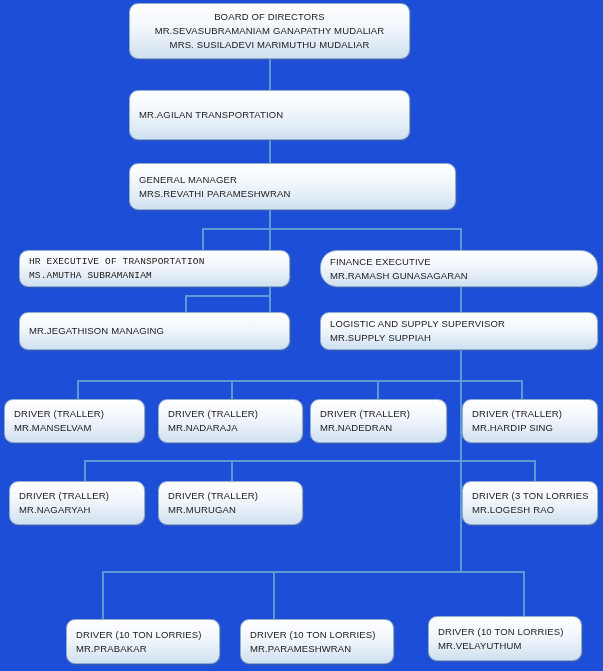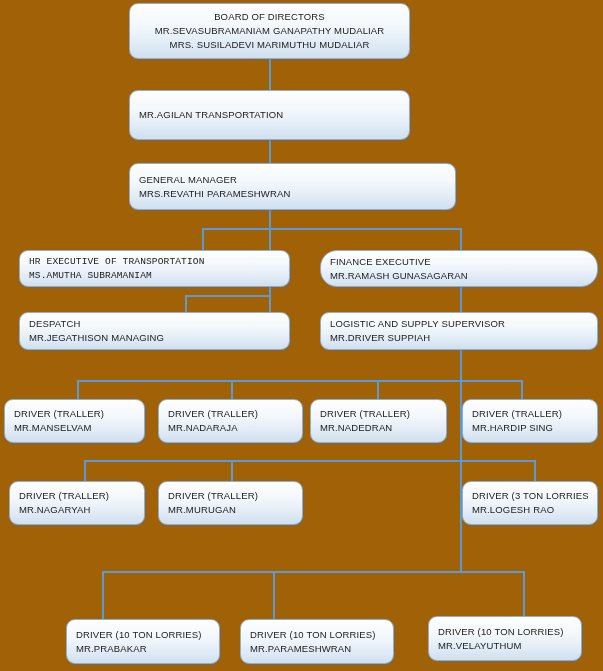--- a/index.html
+++ b/index.html
@@ -7,21 +7,21 @@
     padding: 0;
     background: #ffffff;
   }
   body {
     font-family: "Liberation Sans", sans-serif;
   }
   #chart {
     position: relative;
     width: 603px;
     height: 671px;
-    background: #a16207;
+    background: #1d4ed8;
     overflow: hidden;
   }
   .node {
     position: absolute;
     box-sizing: border-box;
     border: 1px solid #8fadcd;
     border-radius: 9px;
     background: linear-gradient(to bottom, #fdfeff 0%, #f4f8fc 38%, #e2ecf6 72%, #cfe0f0 100%);
     box-shadow: 1px 1px 2px rgba(90,110,135,0.45);
     display: flex;
@@ -107,27 +107,26 @@
     <div class="ln">HR EXECUTIVE OF TRANSPORTATION</div>
     <div class="ln">MS.AMUTHA SUBRAMANIAM</div>
   </div>
 
   <div class="node" style="left:320px; top:250px; width:278px; height:37px;border-radius:17px;">
     <div class="ln">FINANCE EXECUTIVE</div>
     <div class="ln">MR.RAMASH GUNASAGARAN</div>
   </div>
 
   <div class="node" style="left:19px; top:312px; width:271px; height:38px;">
-    <div class="ln">DESPATCH</div>
     <div class="ln">MR.JEGATHISON MANAGING</div>
   </div>
 
   <div class="node" style="left:320px; top:312px; width:278px; height:38px;">
     <div class="ln">LOGISTIC AND SUPPLY SUPERVISOR</div>
-    <div class="ln">MR.DRIVER SUPPIAH</div>
+    <div class="ln">MR.SUPPLY SUPPIAH</div>
   </div>
 
   <div class="node" style="left:4px; top:399px; width:141px; height:44px;">
     <div class="ln">DRIVER (TRALLER)</div>
     <div class="ln">MR.MANSELVAM</div>
   </div>
 
   <div class="node" style="left:158px; top:399px; width:145px; height:44px;">
     <div class="ln">DRIVER (TRALLER)</div>
     <div class="ln">MR.NADARAJA</div>

